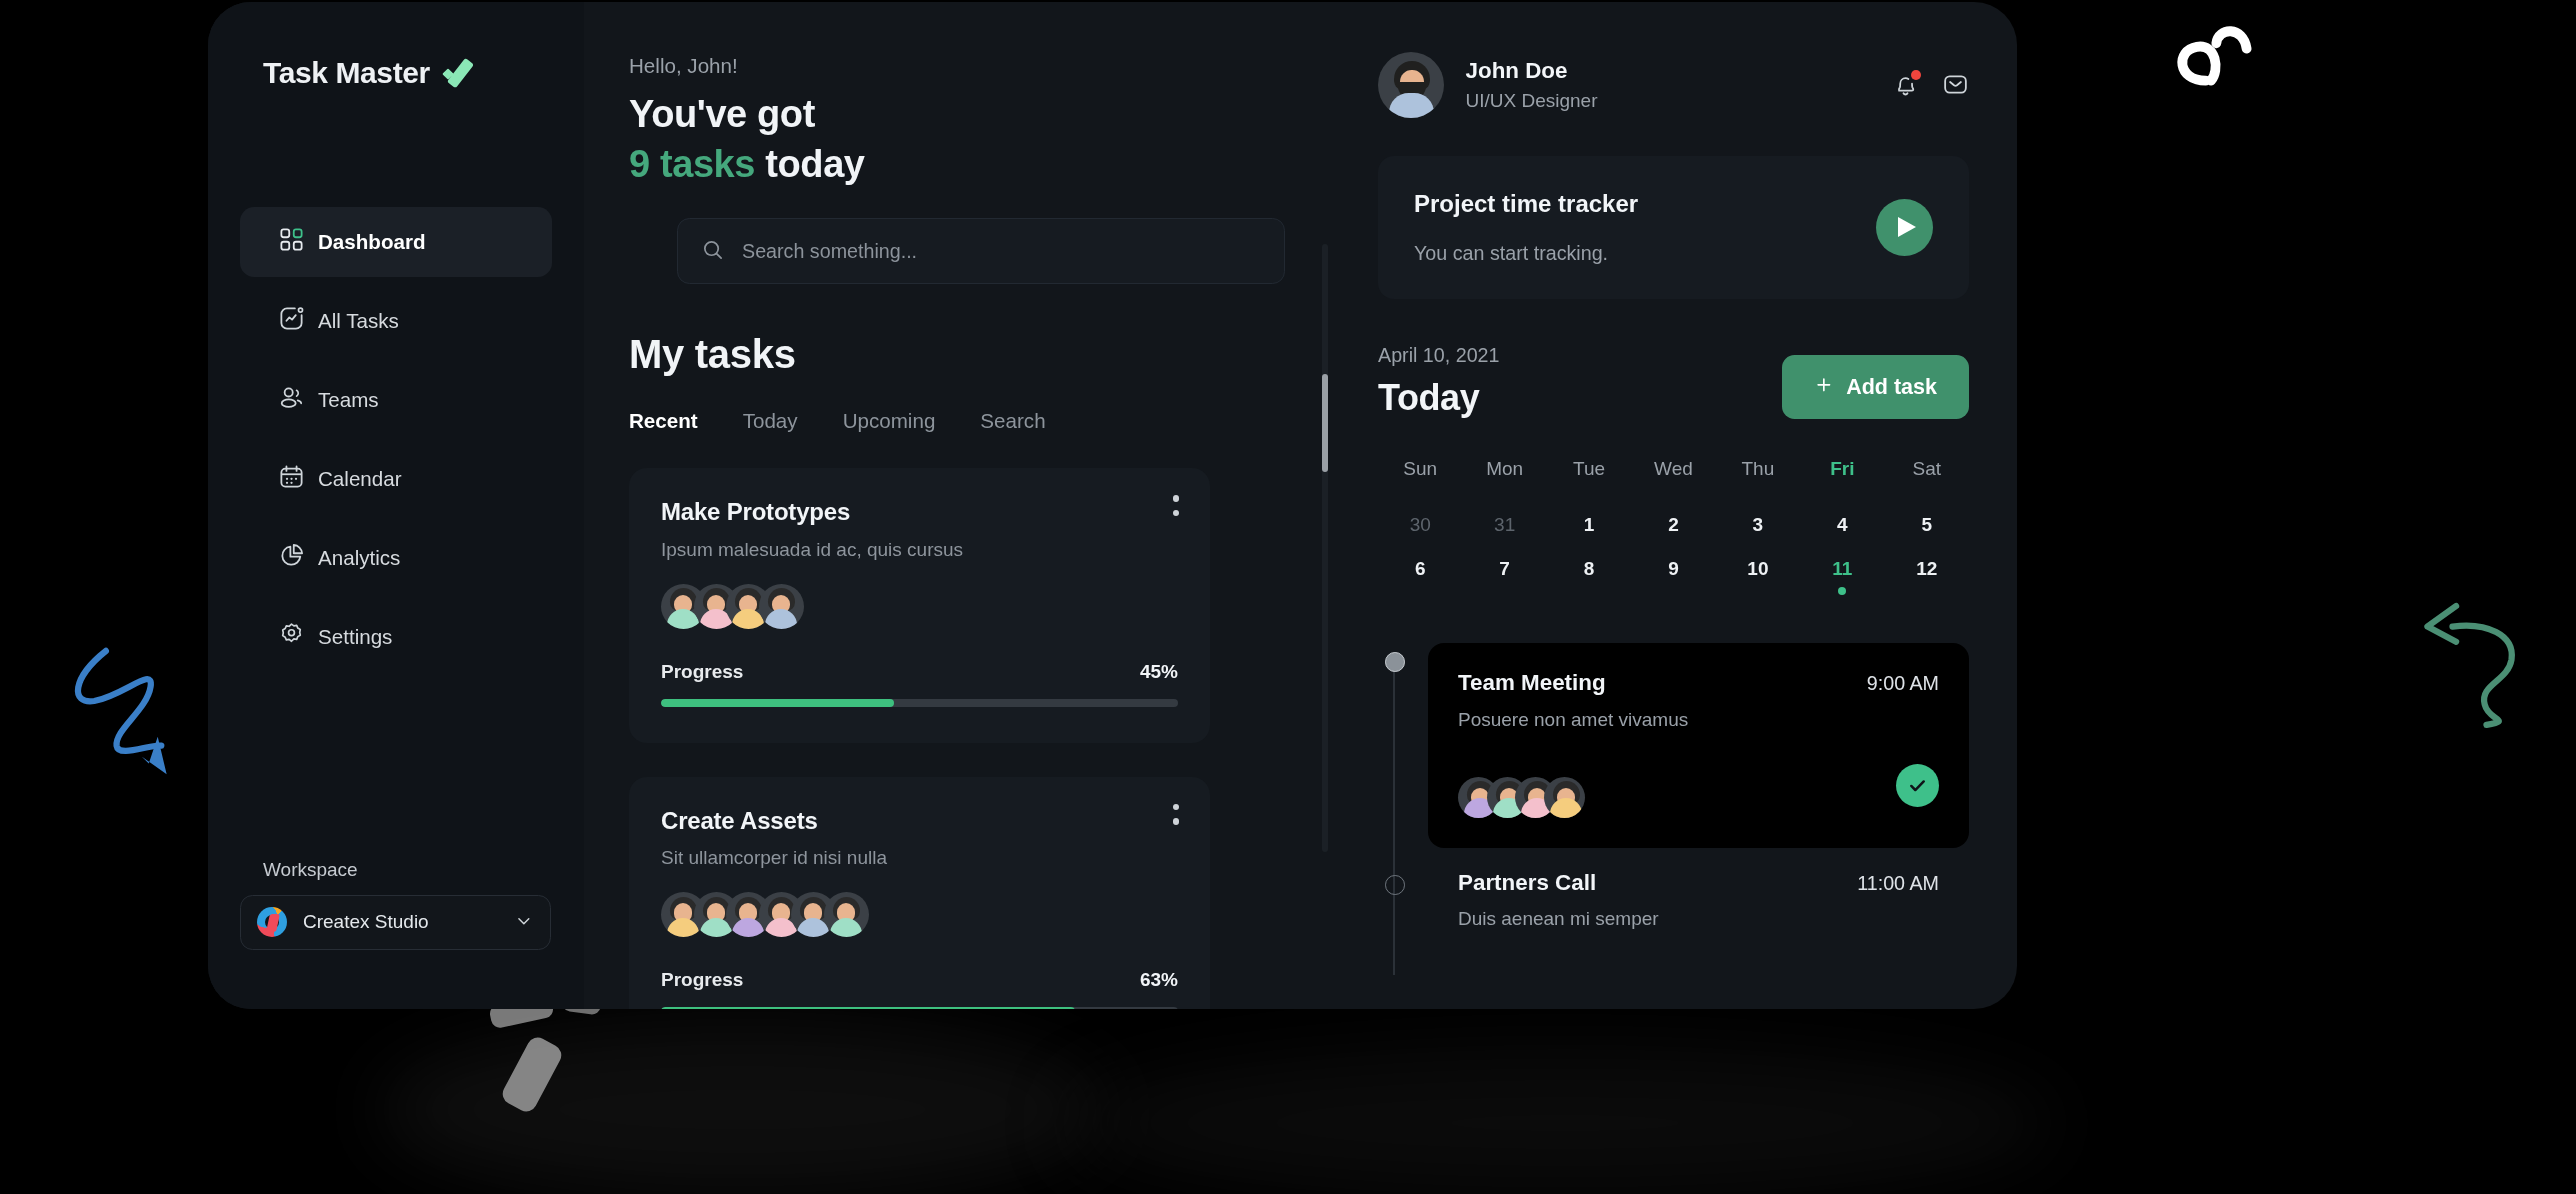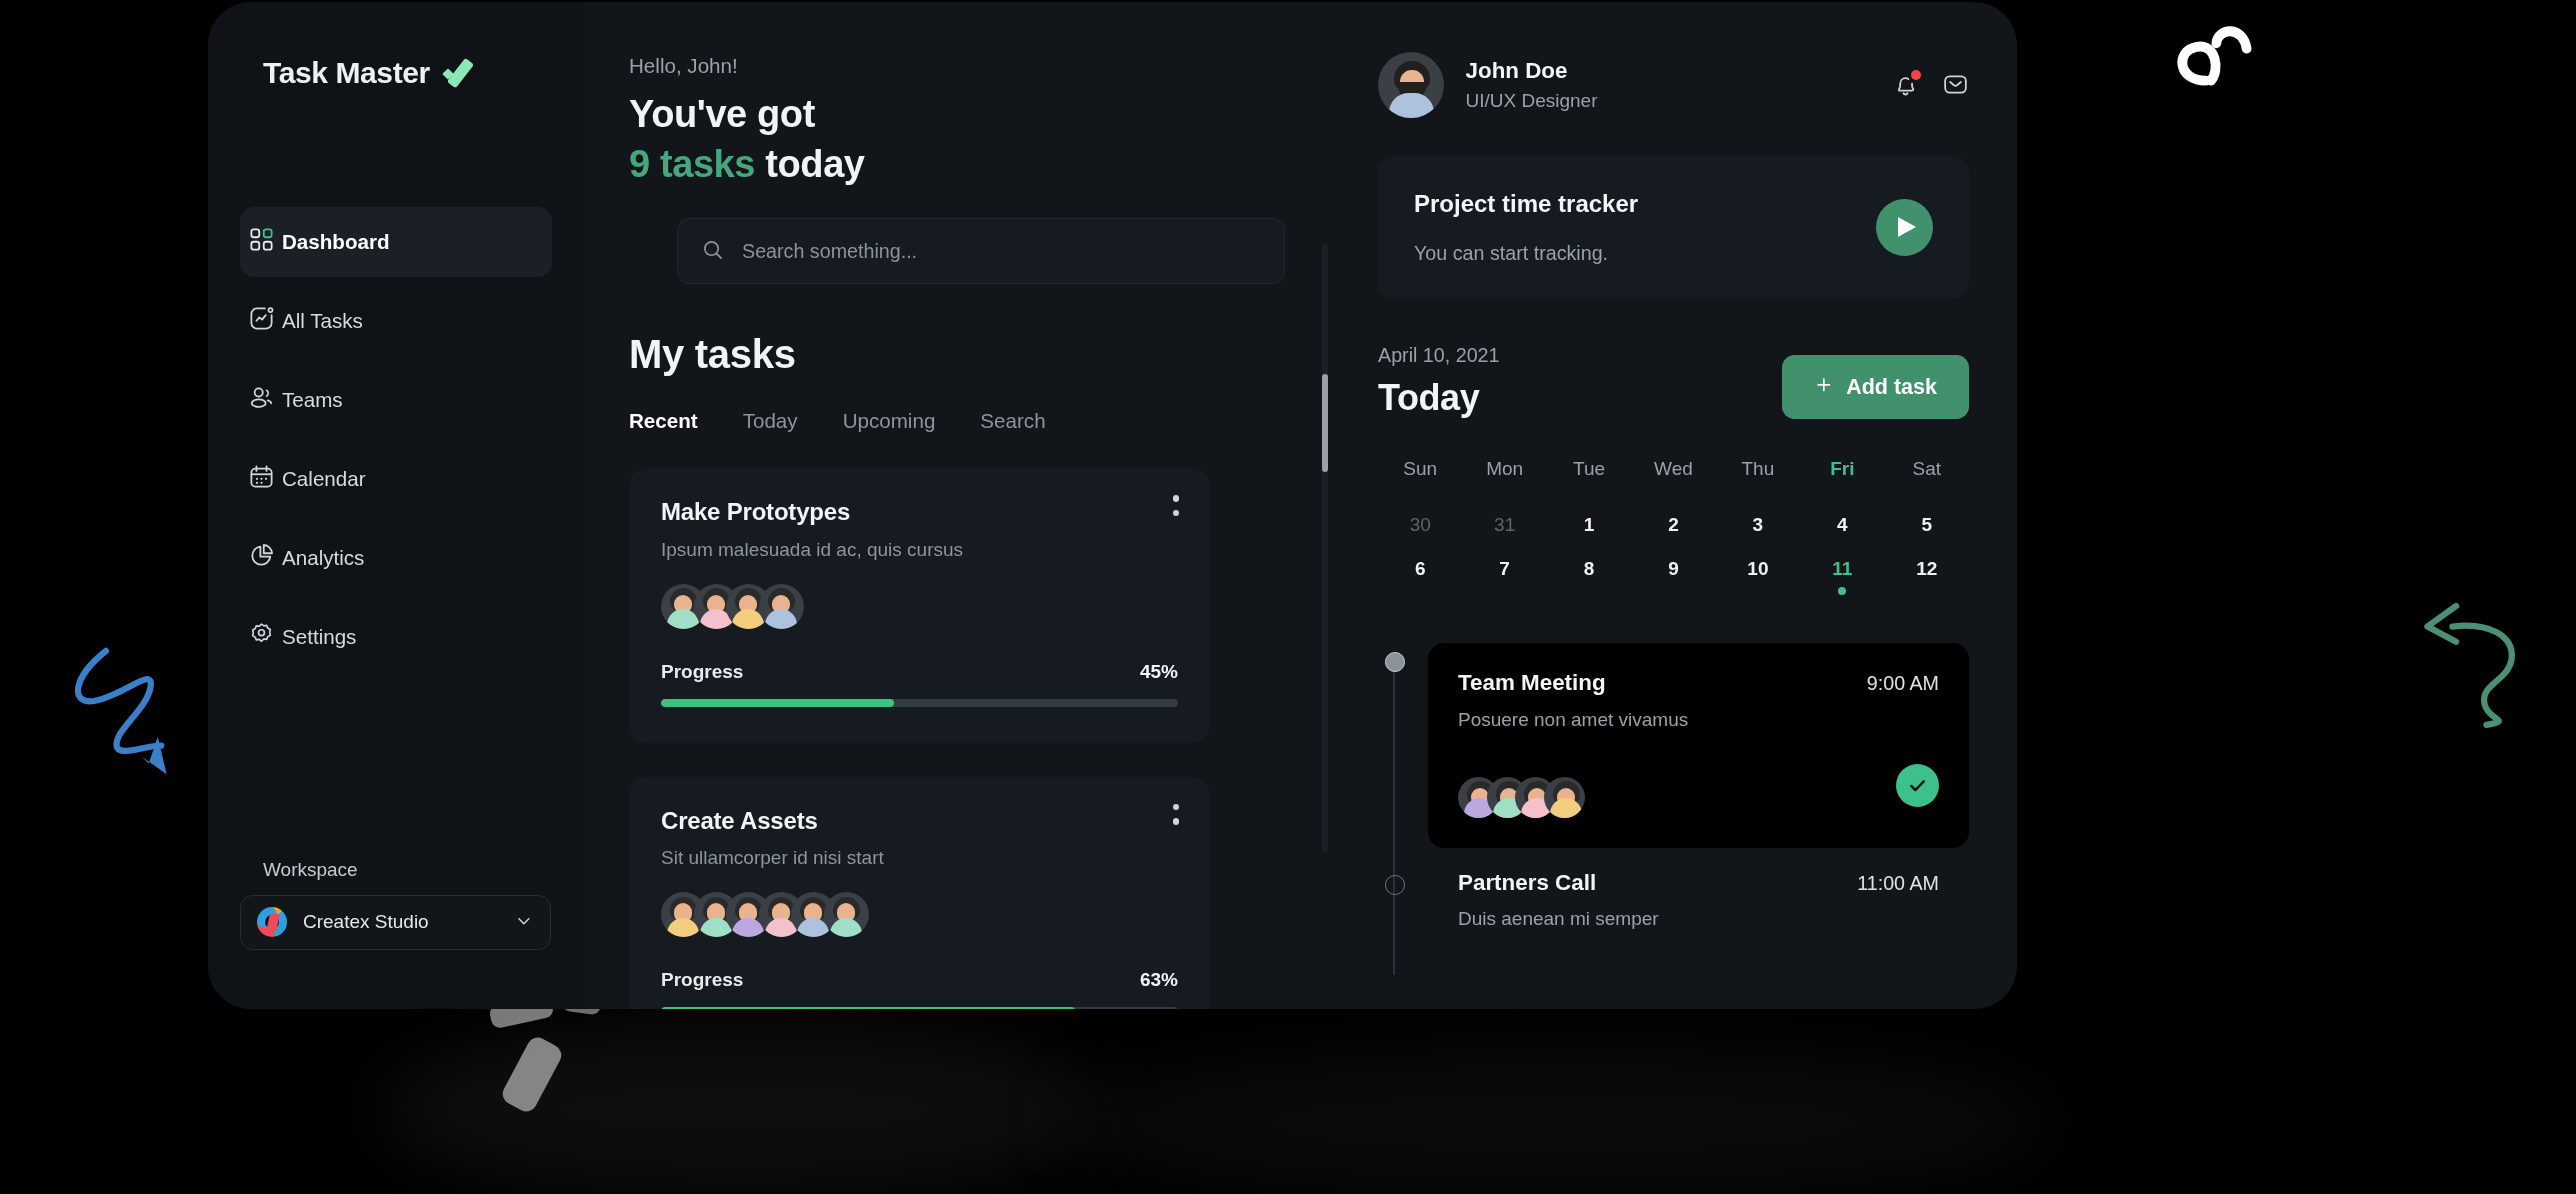--- a/index.html
+++ b/index.html
@@ -33,22 +33,22 @@
   
   .sidebar { width:376px; flex:0 0 376px; background:#0f1318; padding:54px 0 0 0; position:relative; }
   .brand { display:flex; align-items:flex-start; gap:12.5px; padding:0 0 0 55px; height:54px; }
   .brand-text { font-size:30px; font-weight:700; color:#eef1f4; letter-spacing:-0.4px; }
   .brand-mark { position:relative; width:36px; height:30px; }
   .brand-mark .bar { position:absolute; left:12.5px; top:1.8px; width:10.7px; height:30px; background:#8be7b6; border-radius:2.7px; transform:rotate(38deg); }
   .brand-mark .dot { position:absolute; left:1.8px; top:14.3px; width:8px; height:8px; background:#8be7b6; transform:rotate(45deg); border-radius:0.9px; }
 
   .nav { margin-top:97px; padding:0 32px; }
   .nav-item {
-    display:flex; align-items:center; gap:7px;
-    height:70px; padding:0 8px; border-radius:14.3px;
+    display:flex; align-items:center; gap:13px;
+    height:70px; padding:0 38px; border-radius:14.3px;
     color:#d7dbdf; font-size:20.6px; font-weight:500;
     cursor:pointer; margin-bottom:9px;
   }
   .nav-item.active { background:#1b2027; color:#ffffff; font-weight:600; }
   .nav-item svg { flex:0 0 auto; }
 
   .workspace { position:absolute; left:32px; bottom:59px; width:311px; }
   .workspace-label { font-size:19px; color:#c6cbd1; margin-bottom:14.3px; padding-left:23px; }
   .ws-select {
     display:flex; align-items:center; gap:16px;
@@ -348,21 +348,21 @@
             <div class="prog-fill" id="fill-0" style="width: 45%;"></div>
           </div>
         </div>
 
         <div class="task-card">
           <div class="kebab">
               <i></i>
               <i></i>
             </div>
           <div class="tc-title">Create Assets</div>
-          <div class="tc-sub">Sit ullamcorper id nisi start</div>
+          <div class="tc-sub">Sit ullamcorper id nisi nulla</div>
           <div class="avatars" id="av-card-1">
               <span class="av">
                 <span class="hair"></span>
                 <span class="face"></span>
                 <span class="body" style="background:#f5cd7e"></span>
               </span>
               <span class="av">
                 <span class="hair"></span>
                 <span class="face"></span>
                 <span class="body" style="background:#9fdfc6"></span>

